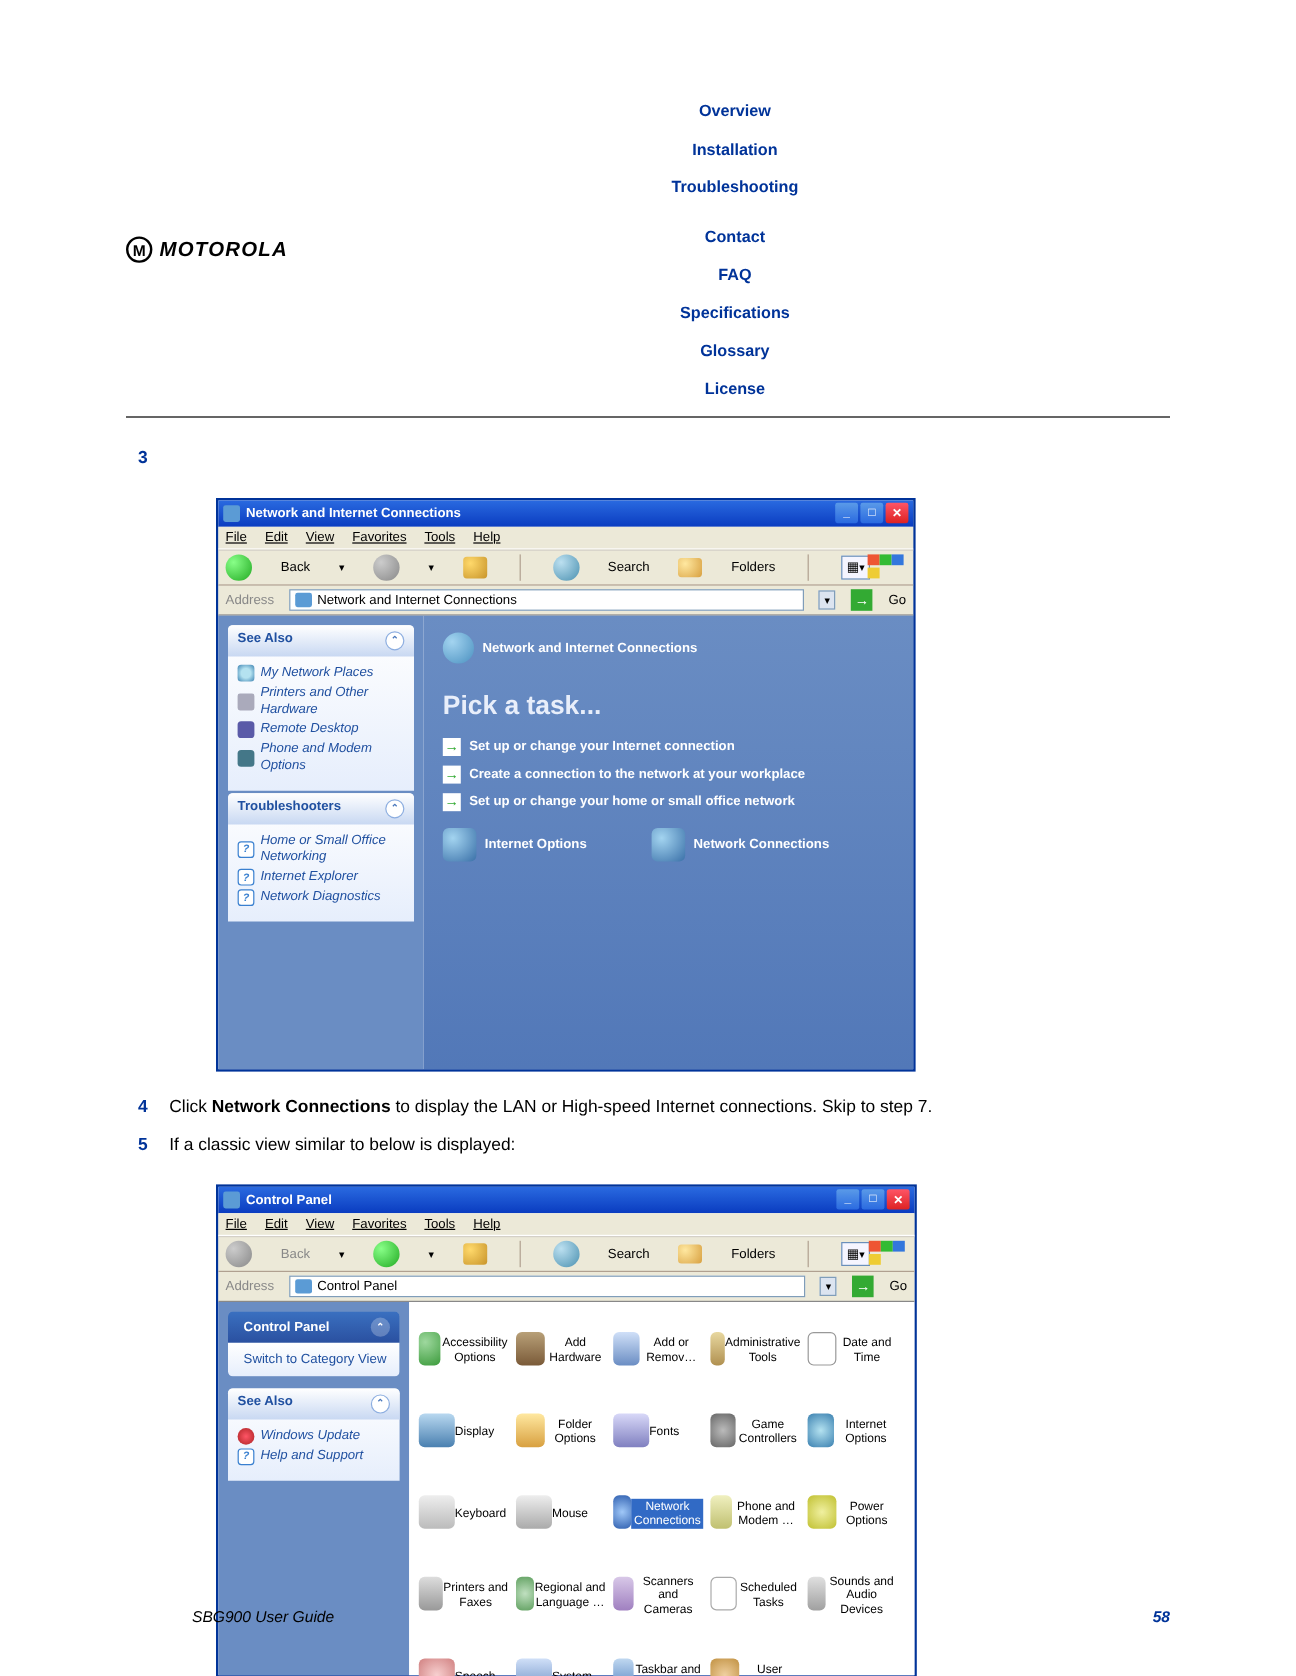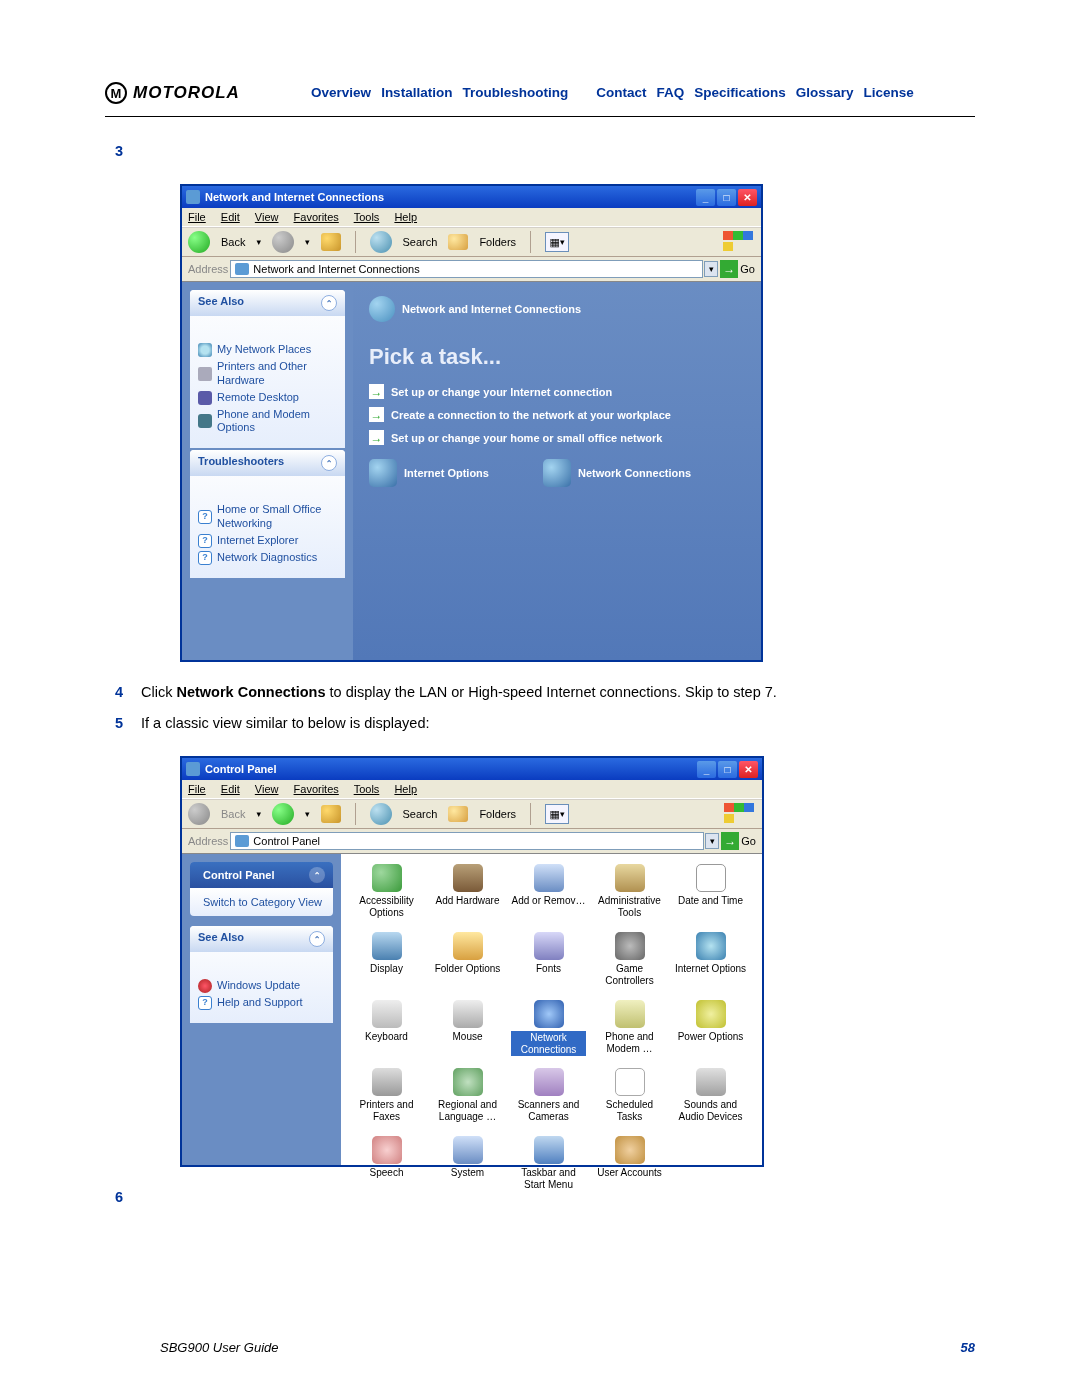--- a/index.html
+++ b/index.html
@@ -12,66 +12,66 @@
     position: relative;
     font-size: 14px;
     color: #000;
   }
   .page { padding: 82px 105px 40px 105px; }
   .hdr { display:flex; align-items:center; gap:10px; }
   .logo-wrap { display:flex; align-items:center; gap:6px; }
   .m-circle { width:22px; height:22px; border:2px solid #000; border-radius:50%; display:flex; align-items:center; justify-content:center; font-weight:bold; font-size:13px; line-height:1;}
   .logo-text { font-style:italic; font-weight:bold; font-size:17px; letter-spacing:1px; }
   .navs { flex:1; text-align:center; line-height:1.6; }
-  .nav-top, .nav-sub { display:flex; justify-content:center; flex-wrap:wrap; gap:10px; font-weight:bold; font-size:13.5px; }
+  .nav-top, .nav-sub { display:flex; justify-content:center; flex-wrap:wrap; gap:10px; font-weight:bold; font-size:13.5px;flex-direction:column; }
   .nav-top a { color:#003399; text-decoration:none; }
   .nav-sub { gap:8px; }
   .nav-sub .cfg { border:1px dotted #003399; padding:0 3px; color:#003399; }
   .nav-sub a { color:#003399; text-decoration:none; font-weight:normal; }
   .hr { border:none; border-top:1px solid #000; margin:12px 0 24px 0; }
   ol.steps { list-style:none; padding:0; margin:0; }
   .step { display:flex; gap:18px; margin-bottom:10px; font-size:14.5px; line-height:1.45; }
   .step-num { color:#003399; font-weight:bold; width:18px; flex-shrink:0; text-align:right; }
   .step-text b { font-weight:bold; }
   .shot { margin:12px 0 20px 75px; border:2px solid #003399; display:inline-block; font-size:11px; }
   
   .titlebar { height:22px; background:linear-gradient(#2a6ae0,#0a3cc0); color:#fff; display:flex; align-items:center; padding:0 4px; font-weight:bold; font-size:11px; }
   .titlebar .ticon { width:14px; height:14px; background:#5b9bd5; border-radius:2px; margin-right:5px; }
   .titlebar .gap { flex:1; }
   .winbtn { width:19px; height:17px; margin-left:2px; display:flex; align-items:center; justify-content:center; font-size:10px; font-weight:bold; border-radius:2px;}
   .winbtn.min, .winbtn.max { background:linear-gradient(#5a9ae8,#2a6ae0); color:#fff;}
   .winbtn.close { background:linear-gradient(#f56,#d22); color:#fff;}
   .menubar { background:#ece9d8; padding:3px 6px; color:#000; font-size:11px; border-bottom:1px solid #fff;}
   .menubar u { text-decoration:underline; margin-right:12px; }
-  .toolbar { background:#ece9d8; padding:4px 6px; display:flex; align-items:center; gap:11px; font-size:11px; height:30px; border-top:1px solid #d4d0c8; border-bottom:1px solid #b0a090; position:relative;}
+  .toolbar { background:#ece9d8; padding:4px 6px; display:flex; align-items:center; gap:24px; font-size:11px; height:30px; border-top:1px solid #d4d0c8; border-bottom:1px solid #b0a090; position:relative;}
   .toolbar .ico { width:22px; height:22px; border-radius:50%; display:inline-block;}
   .ico.back { background:radial-gradient(circle at 30% 30%,#8f8,#2a2); }
   .ico.fwd { background:radial-gradient(circle at 30% 30%,#ccc,#888); }
   .ico.up { background:radial-gradient(circle at 30% 30%,#ffd96b,#c8942a); border-radius:3px; width:20px; height:18px;}
   .ico.search { background:radial-gradient(circle at 30% 30%,#bce0f0,#4a90b0); }
   .ico.folders { background:radial-gradient(circle at 30% 30%,#ffe8a0,#d8a040); border-radius:3px; width:20px; height:16px;}
   .toolbar .sep { width:1px; height:22px; background:#b0a090; margin:0 3px;}
   .toolbar .drop { font-size:9px; color:#000; }
   .toolbar .viewbtn { width:24px; height:20px; border:1px solid #6a8fba; display:flex; align-items:center; justify-content:center; background:#f5f5ff; }
   .toolbar .xpflag { position:absolute; right:6px; width:32px; height:22px; display:flex; flex-wrap:wrap; }
   .xpflag span { width:10px; height:9px; }
   .xr{background:#e53;} .xg{background:#3b3;} .xb{background:#37d;} .xy{background:#ec3;}
-  .addrbar { background:#ece9d8; padding:3px 6px; display:flex; align-items:center; gap:2px; font-size:11px; border-bottom:1px solid #888;justify-content:flex-end;}
+  .addrbar { background:#ece9d8; padding:3px 6px; display:flex; align-items:center; gap:13px; font-size:11px; border-bottom:1px solid #888;justify-content:flex-end;}
   .addrbar .afield { flex:1; background:#fff; border:1px solid #7f9db9; padding:2px 4px; display:flex; align-items:center; gap:4px;}
   .addrbar .aicon { width:14px; height:12px; background:#5b9bd5; border-radius:2px;}
   .addrbar .dd { width:14px; height:16px; border:1px solid #7f9db9; background:#dce4f0; margin-left:-1px; display:flex; align-items:center; justify-content:center; font-size:9px;}
   .addrbar .go { width:18px; height:18px; background:#3a3; display:flex; align-items:center; justify-content:center; color:#fff; font-size:12px;}
   
   .s1 { width:583px; }
   .s1body { display:flex; height:378px; }
   .s1left { width:171px; background:#6a8dc3; padding:8px; }
   .panel { background:linear-gradient(#fff,#e6eefc); border-radius:4px 4px 0 0; margin-bottom:2px; }
   .panel-h { background:linear-gradient(#fff,#c8d8f2); color:#2050a0; font-weight:bold; font-size:11px; padding:5px 8px; display:flex; justify-content:space-between; border-radius:4px 4px 0 0;}
   .panel-h .col { width:16px; height:16px; border:1px solid #8daee0; border-radius:50%; display:flex; align-items:center; justify-content:center; font-size:8px; color:#4a78bc; background:#fff;}
-  .panel-b { padding:24px 8px 10px 8px; font-size:11px; color:#2050a0; }
+  .panel-b { padding:4px 8px 10px 8px; font-size:11px; color:#2050a0;font-style:italic; }
   .panel-b .li { display:flex; align-items:center; gap:5px; margin:3px 0; line-height:1.25;}
   .panel-b .lii { width:14px; height:14px; flex-shrink:0; border-radius:3px; }
   .lii.globe { background:radial-gradient(circle,#b4e2f0 40%,#3a80b0);}
   .lii.printer { background:#aab; border-radius:2px;}
   .lii.remote { background:#5a5aa8;}
   .lii.phone { background:#478;}
   .lii.q { background:#fff; border:1px solid #3a80d0; display:flex; align-items:center; justify-content:center; font-size:9px; color:#3a80d0; font-weight:bold;}
   .lii.cp { background:#5b9bd5;}
   .lii.winu { background:radial-gradient(circle,#f56,#a22); border-radius:50%;}
   .s1right { flex:1; background:linear-gradient(#6a8dc3 0%,#5278b8 100%); padding:14px 16px; color:#fff; }
@@ -85,21 +85,21 @@
   .cpicon .big { width:28px; height:28px; background:radial-gradient(circle at 30% 30%,#a3d4f0,#3a70a8); border-radius:5px;}
   
   .s2 { width:584px; }
   .s2body { display:flex; height:311px; }
   .s2left { width:159px; background:#6a8dc3; padding:8px; }
   .cp-head { background:linear-gradient(#3a70c0,#2a50a0); color:#fff; font-weight:bold; font-size:11px; padding:5px 8px; border-radius:4px 4px 0 0; display:flex; align-items:center; gap:5px; justify-content:space-between;}
   .cp-head .col { width:16px; height:16px; border-radius:50%; background:rgba(255,255,255,.25); font-size:8px; display:flex; align-items:center; justify-content:center;}
   .cp-body { background:linear-gradient(#fff,#e6eefc); padding:8px; font-size:11px; color:#2050a0; }
   .cp-body .li { display:flex; align-items:center; gap:5px; }
   .s2right { flex:1; background:#fff; padding:10px 8px; display:flex; flex-wrap:wrap; align-content:flex-start; gap:6px 6px;}
-  .appl { width:75px; height:62px; display:flex; flex-direction:column; align-items:center; justify-content:flex-start; font-size:10px; text-align:center; line-height:1.15; color:#000; }
+  .appl { width:75px; height:62px; display:flex; flex-direction:row; align-items:center; justify-content:flex-start; font-size:10px; text-align:center; line-height:1.15; color:#000; }
   .appl .aicon2 { width:30px; height:28px; border-radius:5px; margin-bottom:3px;}
   .appl.sel { color:#fff;}
   .appl.sel .lbl { background:#316ac5; padding:1px 2px;}
   .ic-acc{background:radial-gradient(circle at 30% 30%,#9ed89e,#3a9a3a);}
   .ic-hw{background:linear-gradient(#b8a078,#7a5a38);}
   .ic-addr{background:linear-gradient(#d0e0f8,#6a8dc3);}
   .ic-admin{background:linear-gradient(#e8d8a0,#b09050);}
   .ic-date{background:#fff;border:1px solid #999;}
   .ic-disp{background:linear-gradient(#b8d8f0,#4a80b0);}
   .ic-fold{background:linear-gradient(#ffe8a0,#d8a040);}

